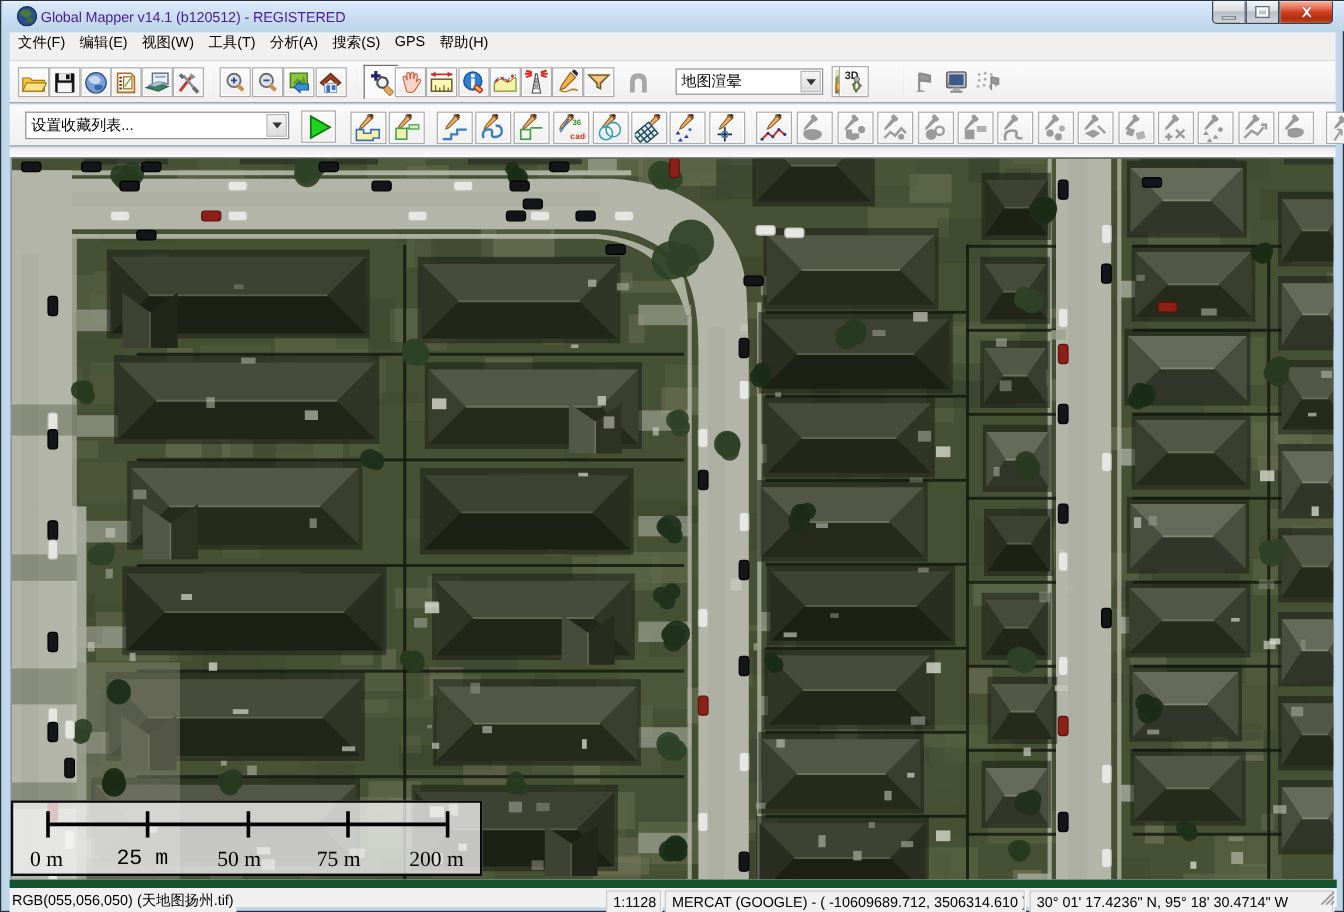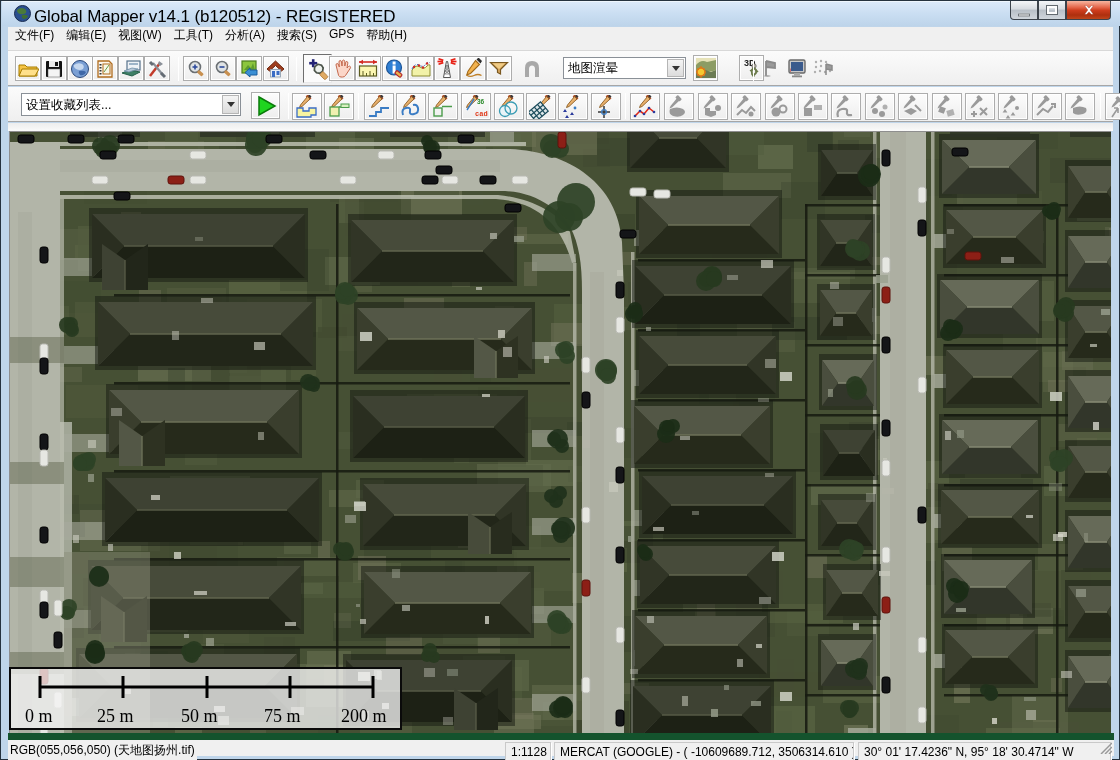--- a/index.html
+++ b/index.html
@@ -1,21 +1,21 @@
 <!DOCTYPE html>
 <html><head>
 <meta charset="utf-8">
 <style>
   * { margin:0; padding:0; box-sizing:border-box; }
   html,body { width:1120px; height:760px; overflow:hidden; font-family:"Liberation Sans", sans-serif; }
   .win { position:relative; width:1120px; height:760px; background:#bfd5ea; border:1px solid #25323e; }
   
   .title { position:absolute; left:1px; top:0; width:1118px; height:25px; box-shadow:inset 0 1px 0 #eef6fd;
     background:linear-gradient(#dceafa 0%, #cadef2 50%, #bdd4ea 100%); }
-  .title-text { position:absolute; left:33px; top:6px; font-size:17px; letter-spacing:-0.1px; color:#000000; }
+  .title-text { position:absolute; left:33px; top:6px; font-size:12px; letter-spacing:-0.1px; color:#4c1d95; }
   .globe { position:absolute; left:13px; top:4px; width:17px; height:17px; }
   
   .caps { position:absolute; right:8px; top:0; height:19px; display:flex; }
   .cap { width:28px; height:19px; border:1px solid #3c434b; border-top:none;
     background:linear-gradient(#f4f6f8 0%, #d6dbe0 45%, #b8bfc7 50%, #d0d6dc 100%);
     position:relative; }
   .cap.first { border-radius:0 0 0 4px; }
   .cap.close { width:45px; border-radius:0 0 4px 0;
     background:linear-gradient(#f7b5a0 0%, #e4674b 35%, #ce3d1d 52%, #ae2f0e 78%, #bf461b 100%); }
   .cap .glyph { position:absolute; left:50%; top:50%; transform:translate(-50%,-50%); }
@@ -281,21 +281,21 @@
             <line x1="6" y1="19" x2="6" y2="21"></line>
             <line x1="1" y1="15" x2="2.5" y2="15"></line>
             <line x1="9.5" y1="15" x2="11" y2="15"></line>
             <line x1="2.5" y1="11.5" x2="3.8" y2="12.8"></line>
             <line x1="8.2" y1="17.2" x2="9.5" y2="18.5"></line>
             <line x1="9.5" y1="11.5" x2="8.2" y2="12.8"></line>
             <line x1="3.8" y1="17.2" x2="2.5" y2="18.5"></line>
           </g>
         </svg>
       </div>
-<div class="btn" style="left:691px;top:4px;width:25px;height:26px;margin-left:40px;">
+<div class="btn" style="left:691px;top:4px;width:25px;height:26px;">
         <svg width="22" height="22" viewBox="0 0 22 22">
 <text x="3" y="9" font-family="Liberation Sans" font-size="9" font-weight="bold" fill="#222">3D</text>
 <circle cx="13" cy="9" r="2.2" fill="#b8b4a8" stroke="#555" stroke-width="0.7"></circle>
 <path d="M12,11 Q10,14 11,17 L13,20 M13,11 Q16,13 15,16 L12,19" stroke="#6a7a4a" stroke-width="1.8" fill="none"></path>
 <path d="M12,12 L9,14 M14,12 L17,15" stroke="#6a7a4a" stroke-width="1.5"></path>
         </svg>
       </div>
 <div class="sep" style="left:745px;top:6px;height:24px;"></div>
 <div class="btn flat" style="left:751px;top:5px;width:24px;height:25px;">
         <svg width="22" height="21" viewBox="0 0 22 21">
@@ -1644,21 +1644,21 @@
       <line x1="28" y1="18" x2="363" y2="18" stroke="#000" stroke-width="3"></line>
       <g stroke="#000" stroke-width="3">
         <line x1="29" y1="7" x2="29" y2="29"></line>
         <line x1="112" y1="7" x2="112" y2="29"></line>
         <line x1="196" y1="7" x2="196" y2="29"></line>
         <line x1="279" y1="7" x2="279" y2="29"></line>
         <line x1="362" y1="7" x2="362" y2="29"></line>
       </g>
     </svg>
     <div class="sc-lbl" style="left:14px;">0 m</div>
-    <div class="sc-lbl" style="left:86px;">25 m</div>
+    <div class="sc-lbl" style="left:86px;font-family:Liberation Mono, monospace;">25 m</div>
     <div class="sc-lbl" style="left:170px;">50 m</div>
     <div class="sc-lbl" style="left:253px;">75 m</div>
     <div class="sc-lbl" style="left:330px;">200 m</div>
   </div>
 
   <div class="status">
     <div class="seg noborder" style="left:0px; top:1px; padding:0 2px;">RGB(055,056,050) (天地图扬州.tif)</div>
     <div class="seg" style="left:497px; width:46px; text-align:center;">1:1128</div>
     <div class="seg" style="left:546px; width:300px; overflow:hidden;">MERCAT (GOOGLE) - ( -10609689.712, 3506314.610 )</div>
     <div class="seg" style="left:850px; width:253px;">30° 01' 17.4236" N, 95° 18' 30.4714" W</div>

